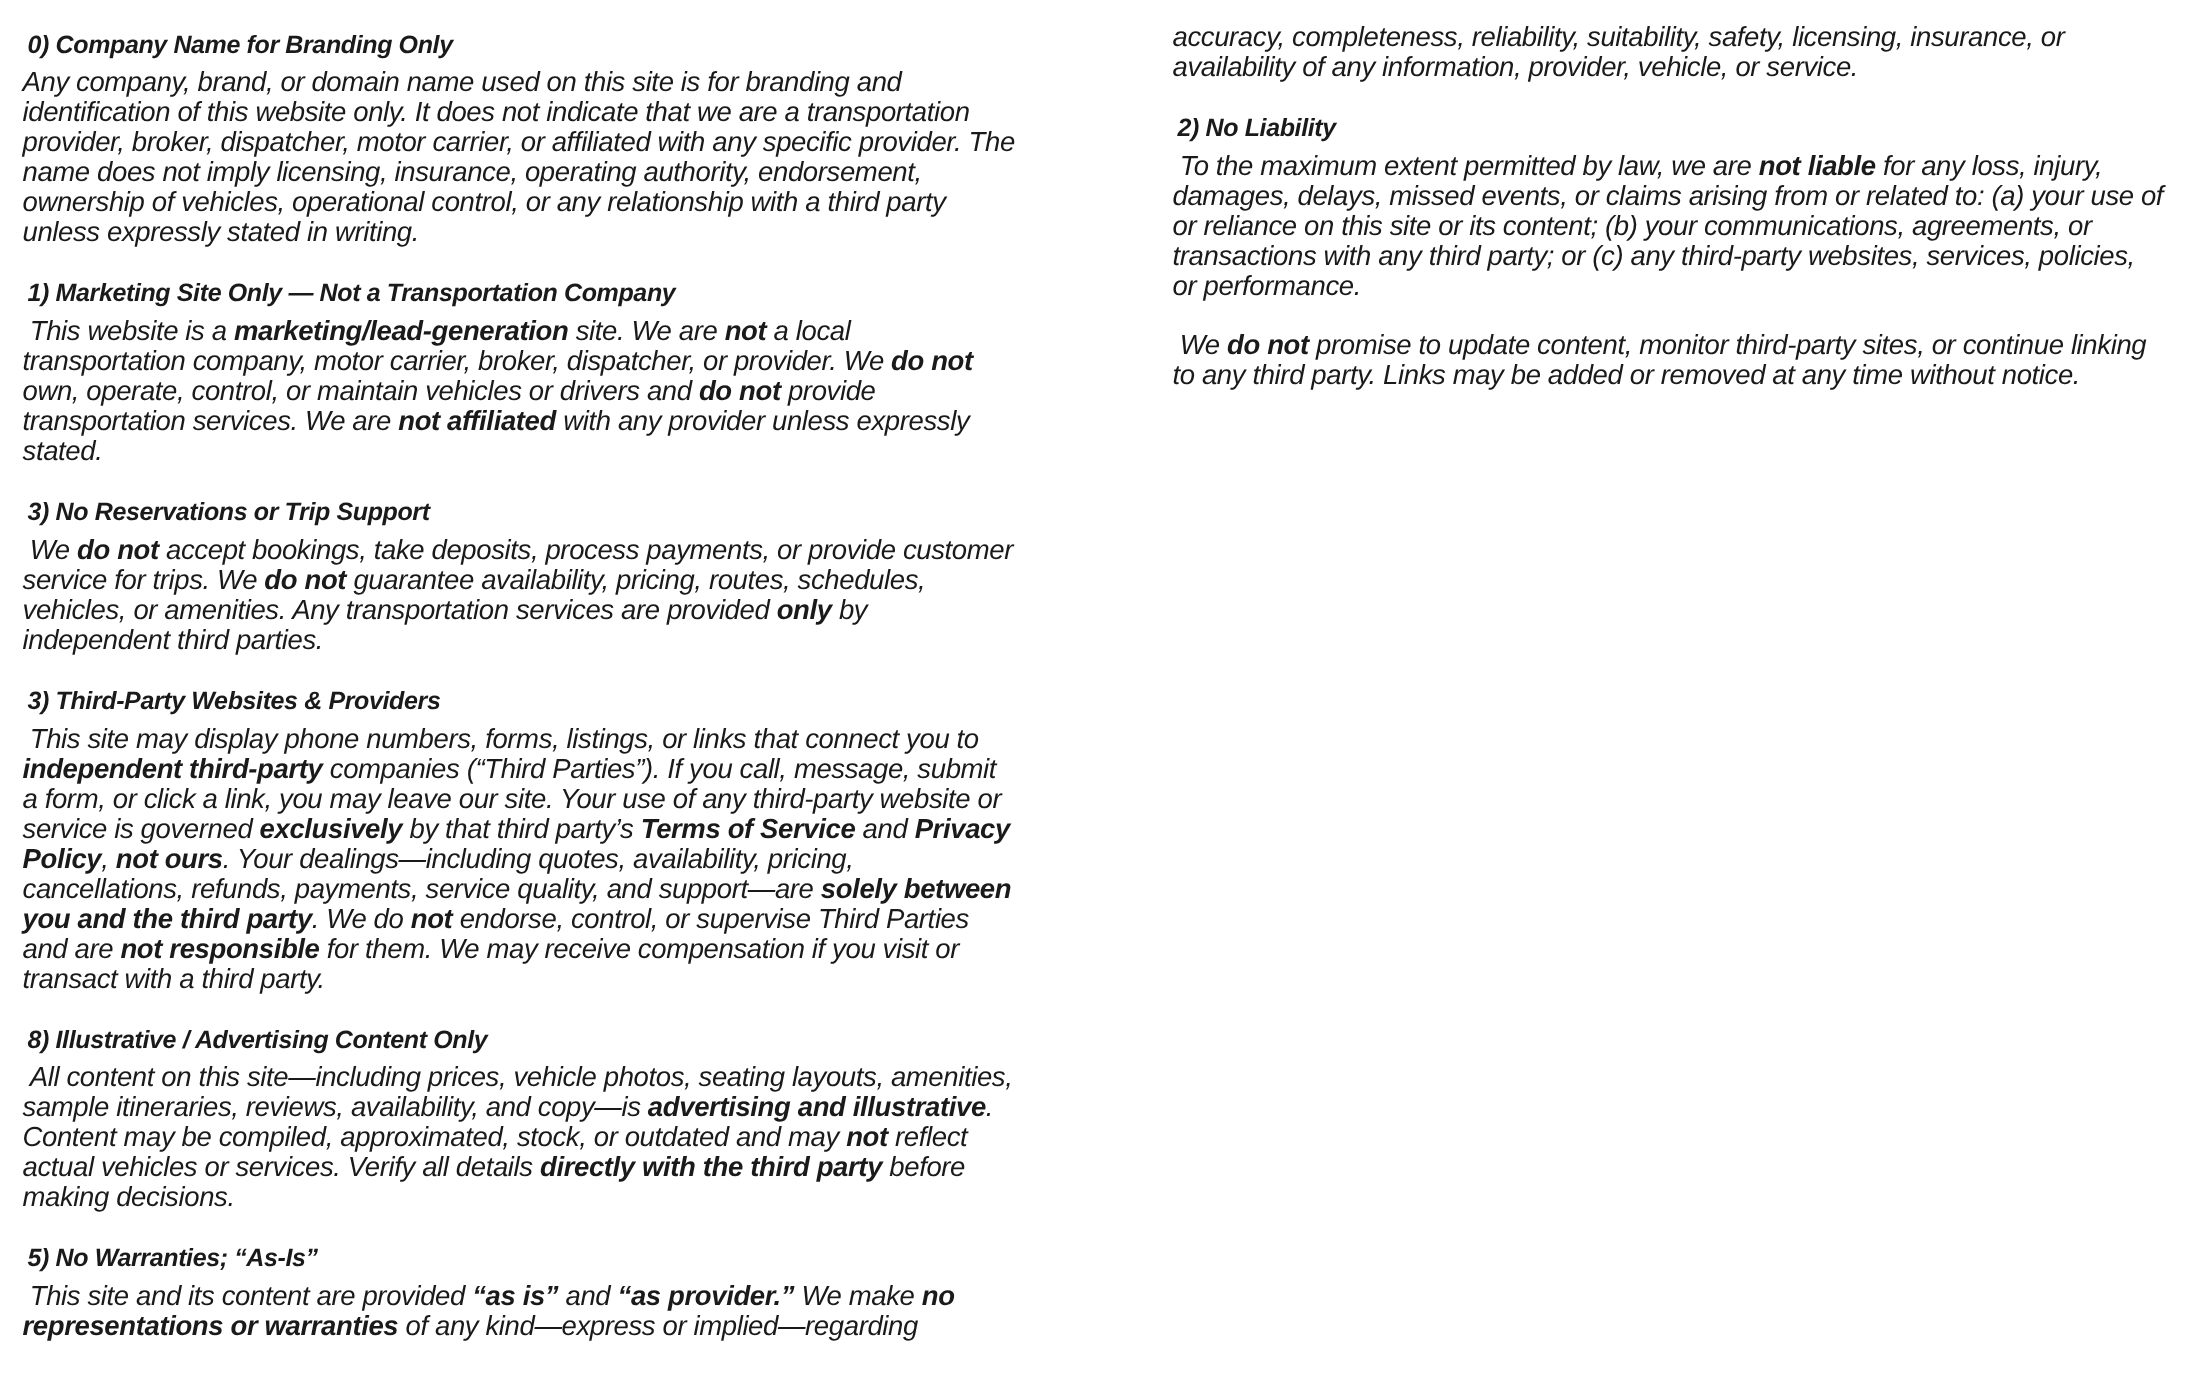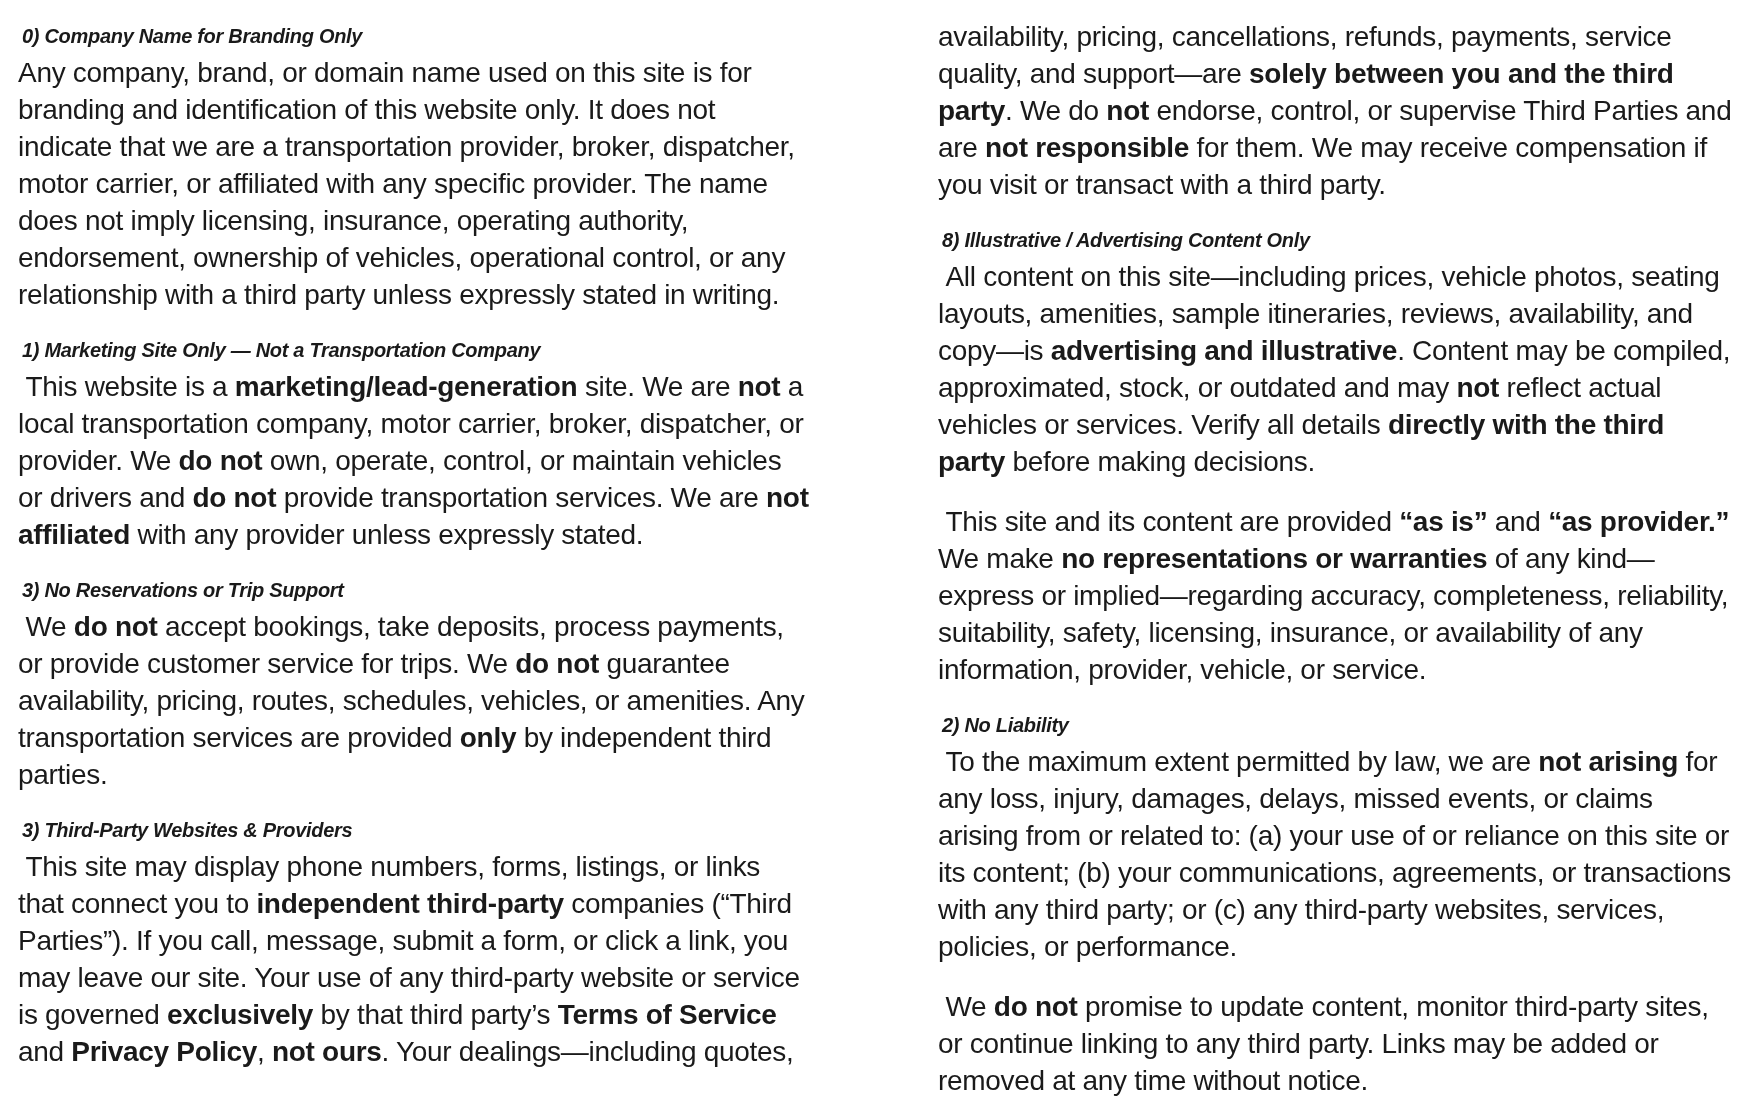--- a/index.html
+++ b/index.html
@@ -29,24 +29,25 @@
     margin: 4px;
     font-size: 20px;
     line-height: 28px;
     font-weight: 700;
     letter-spacing: -0.3px;
     white-space: pre-wrap;
     font-style: italic;
   }
   .sec p {
     margin: 0;
-    font-size: 28px;
-    line-height: 37px;
+    font-size: 22px;
+    line-height: 24px;
     letter-spacing: -0.3px;
     white-space: pre-wrap;
+    font-style: italic;
   }
   .sec p b {
     font-weight: 700;
   }
 </style>
 </head>
 <body>
 
 <main class="doc">
 
@@ -69,25 +70,26 @@
     <h3>3) Third-Party Websites &amp; Providers</h3>
     <p> This site may display phone numbers, forms, listings, or links that connect you to <b>independent third-party</b> companies (“Third Parties”). If you call, message, submit a form, or click a link, you may leave our site. Your use of any third-party website or service is governed <b>exclusively</b> by that third party’s <b>Terms of Service</b> and <b>Privacy Policy</b>, <b>not ours</b>. Your dealings—including quotes, availability, pricing, cancellations, refunds, payments, service quality, and support—are <b>solely between you and the third party</b>. We do <b>not</b> endorse, control, or supervise Third Parties and are <b>not responsible</b> for them. We may receive compensation if you visit or transact with a third party.</p>
   </section>
 
   <section class="sec">
     <h3>8) Illustrative / Advertising Content Only</h3>
     <p> All content on this site—including prices, vehicle photos, seating layouts, amenities, sample itineraries, reviews, availability, and copy—is <b>advertising and illustrative</b>. Content may be compiled, approximated, stock, or outdated and may <b>not</b> reflect actual vehicles or services. Verify all details <b>directly with the third party</b> before making decisions.</p>
   </section>
 
   <section class="sec">
+    <h3>5) No Warranties; “As-Is”</h3>
     <p> This site and its content are provided <b>“as is”</b> and <b>“as provider.”</b> We make <b>no representations or warranties</b> of any kind—express or implied—regarding accuracy, completeness, reliability, suitability, safety, licensing, insurance, or availability of any information, provider, vehicle, or service.</p>
   </section>
 
   <section class="sec">
     <h3>2) No Liability</h3>
-    <p> To the maximum extent permitted by law, we are <b>not arising</b> for any loss, injury, damages, delays, missed events, or claims arising from or related to: (a) your use of or reliance on this site or its content; (b) your communications, agreements, or transactions with any third party; or (c) any third-party websites, services, policies, or performance.</p>
+    <p> To the maximum extent permitted by law, we are <b>not liable</b> for any loss, injury, damages, delays, missed events, or claims arising from or related to: (a) your use of or reliance on this site or its content; (b) your communications, agreements, or transactions with any third party; or (c) any third-party websites, services, policies, or performance.</p>
   </section>
 
   <section class="sec">
     <p> We <b>do not</b> promise to update content, monitor third-party sites, or continue linking to any third party. Links may be added or removed at any time without notice.</p>
   </section>
 
 </main>
 
 </body></html>

